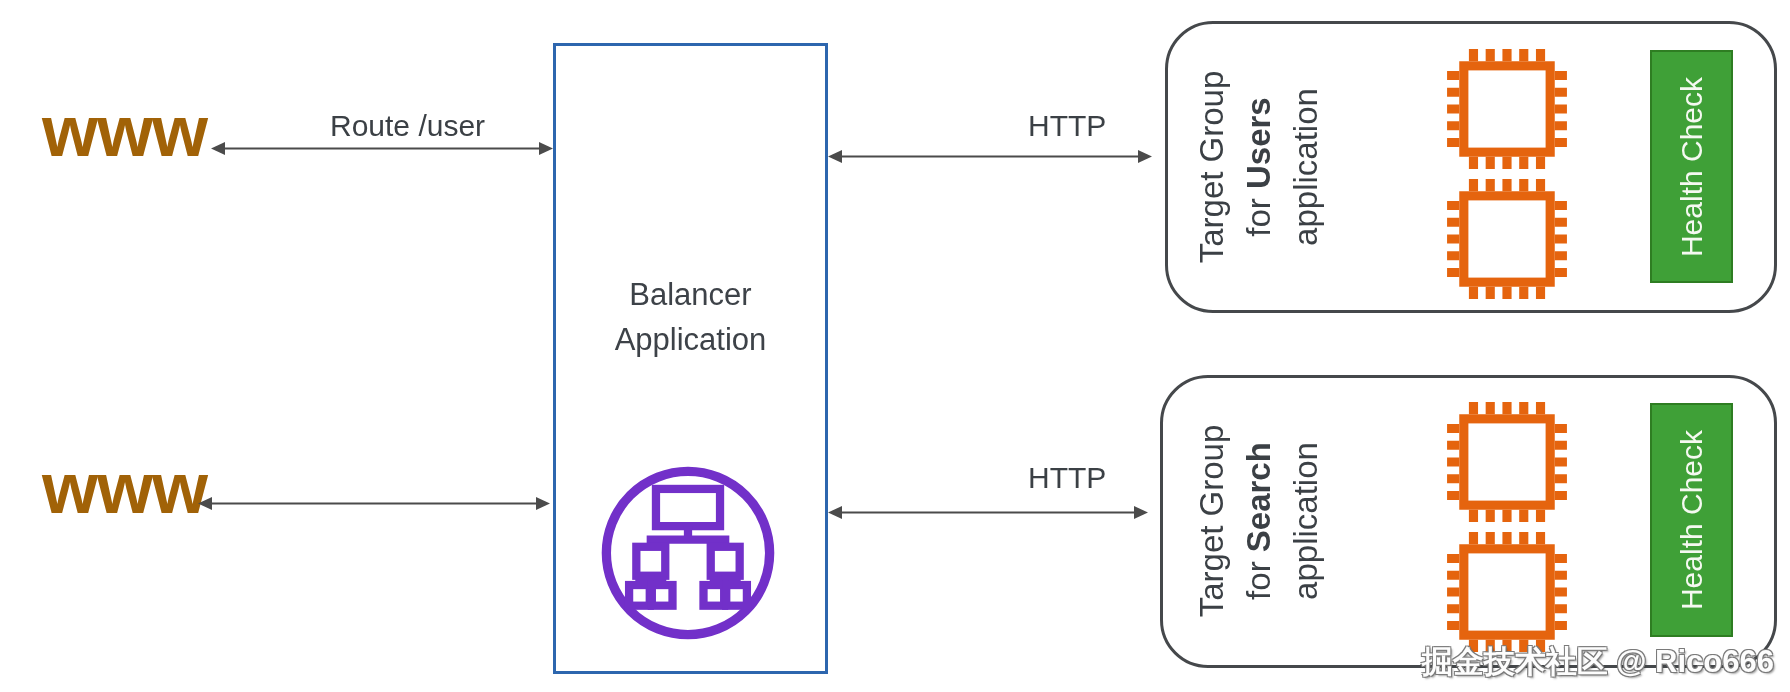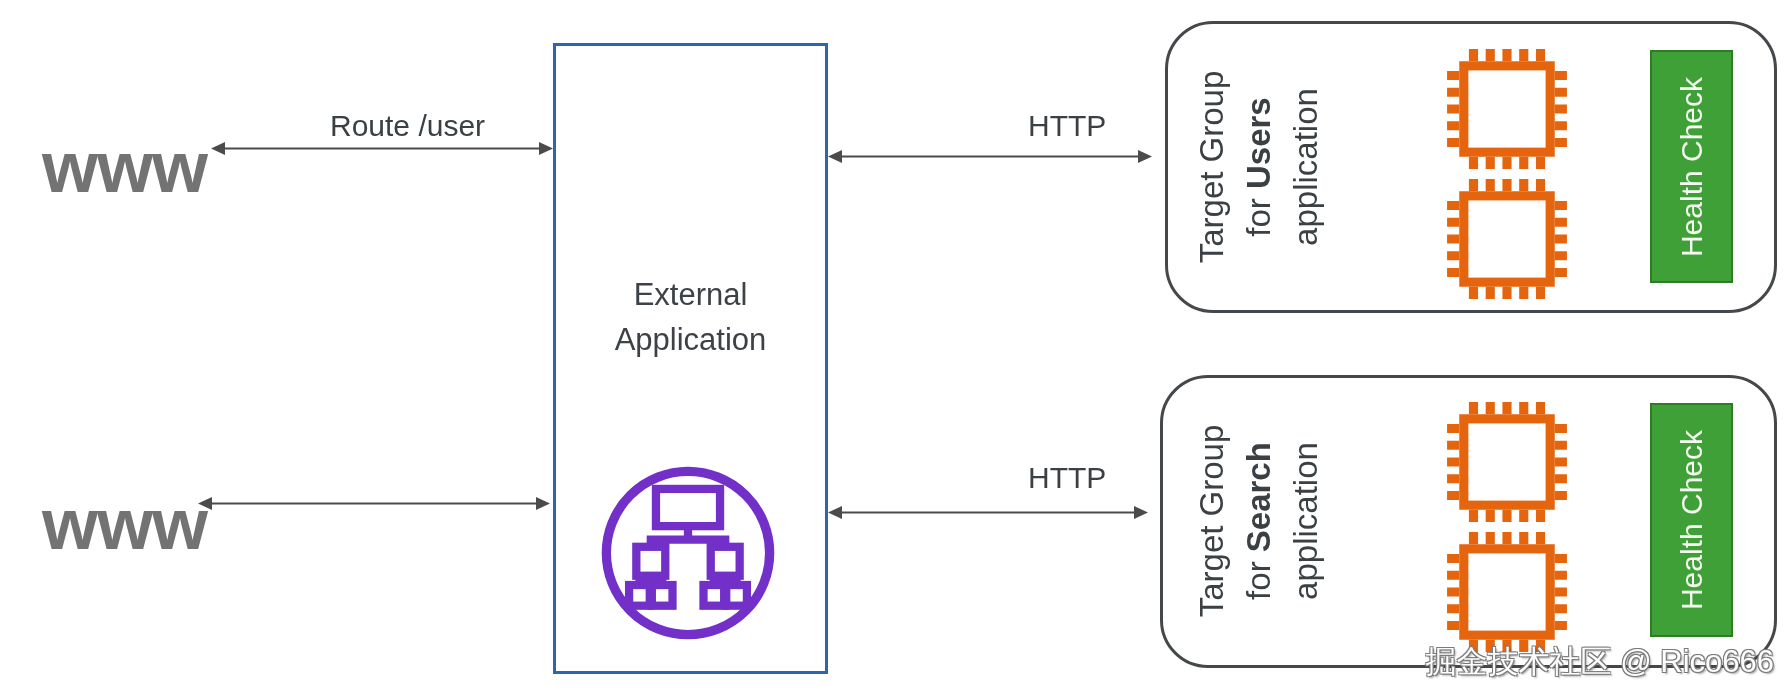--- a/index.html
+++ b/index.html
@@ -15,22 +15,21 @@
     color: #3d4248;
   }
 
   
   .www {
     position: absolute;
     font-size: 72px;
     font-weight: 800;
     letter-spacing: -1px;
     line-height: 1;
-    color: #737373;
-    margin-top: 36px;
+    color: #a16207;
   }
 
   
   .edge-label {
     position: absolute;
     font-size: 30px;
     line-height: 36px;
     text-align: left;
     color: #3b4045;
     white-space: nowrap;
@@ -102,21 +101,21 @@
     text-align: center;
     font-size: 30px;
     color: #f5f9f1;
     white-space: nowrap;
   }
 
   .watermark {
     position: absolute;
     right: 16px; top: 641px;
     font-size: 31px;
-    font-weight: normal;
+    font-weight: bold;
     color: #fdfdfd;
     white-space: nowrap;
     text-shadow:
       -1px -1px 0 #7a7a7a, 1px -1px 0 #7a7a7a,
       -1px  1px 0 #7a7a7a, 1px  1px 0 #7a7a7a,
        2px  2px 2px rgba(60,60,60,0.45);
   }
 
   .defs-hidden { position: absolute; width: 0; height: 0; overflow: hidden; }
 </style>
@@ -149,21 +148,21 @@
   <div class="edge-label" style="left:330px; top:108px; width:220px">Route /user</div>
 
   <svg class="arrow-svg" style="left:198px; top:496px" width="352" height="15">
     <line class="arrow-line" x1="12" y1="7.5" x2="340" y2="7.5"></line>
     <polygon class="arrow-head" points="0,7.5 14,1 14,14"></polygon>
     <polygon class="arrow-head" points="352,7.5 338,1 338,14"></polygon>
   </svg>
 
   <div class="lb-box"></div>
   <div class="lb-title">
-    <div>External</div>
+    <div>Balancer</div>
     <div>Application</div>
   </div>
   <svg class="lb-icon" width="186" height="186" viewBox="0 0 180 180">
     <g fill="none" stroke="#7230c9">
       <circle cx="90" cy="90" r="79" stroke-width="9"></circle>
       <g stroke-width="8">
         <rect x="59" y="28" width="62" height="36"></rect>
         <path d="M90 64 V77 M54 84 V77 H126 V84"></path>
         <rect x="40" y="84" width="28" height="28"></rect>
         <rect x="112" y="84" width="28" height="28"></rect>

